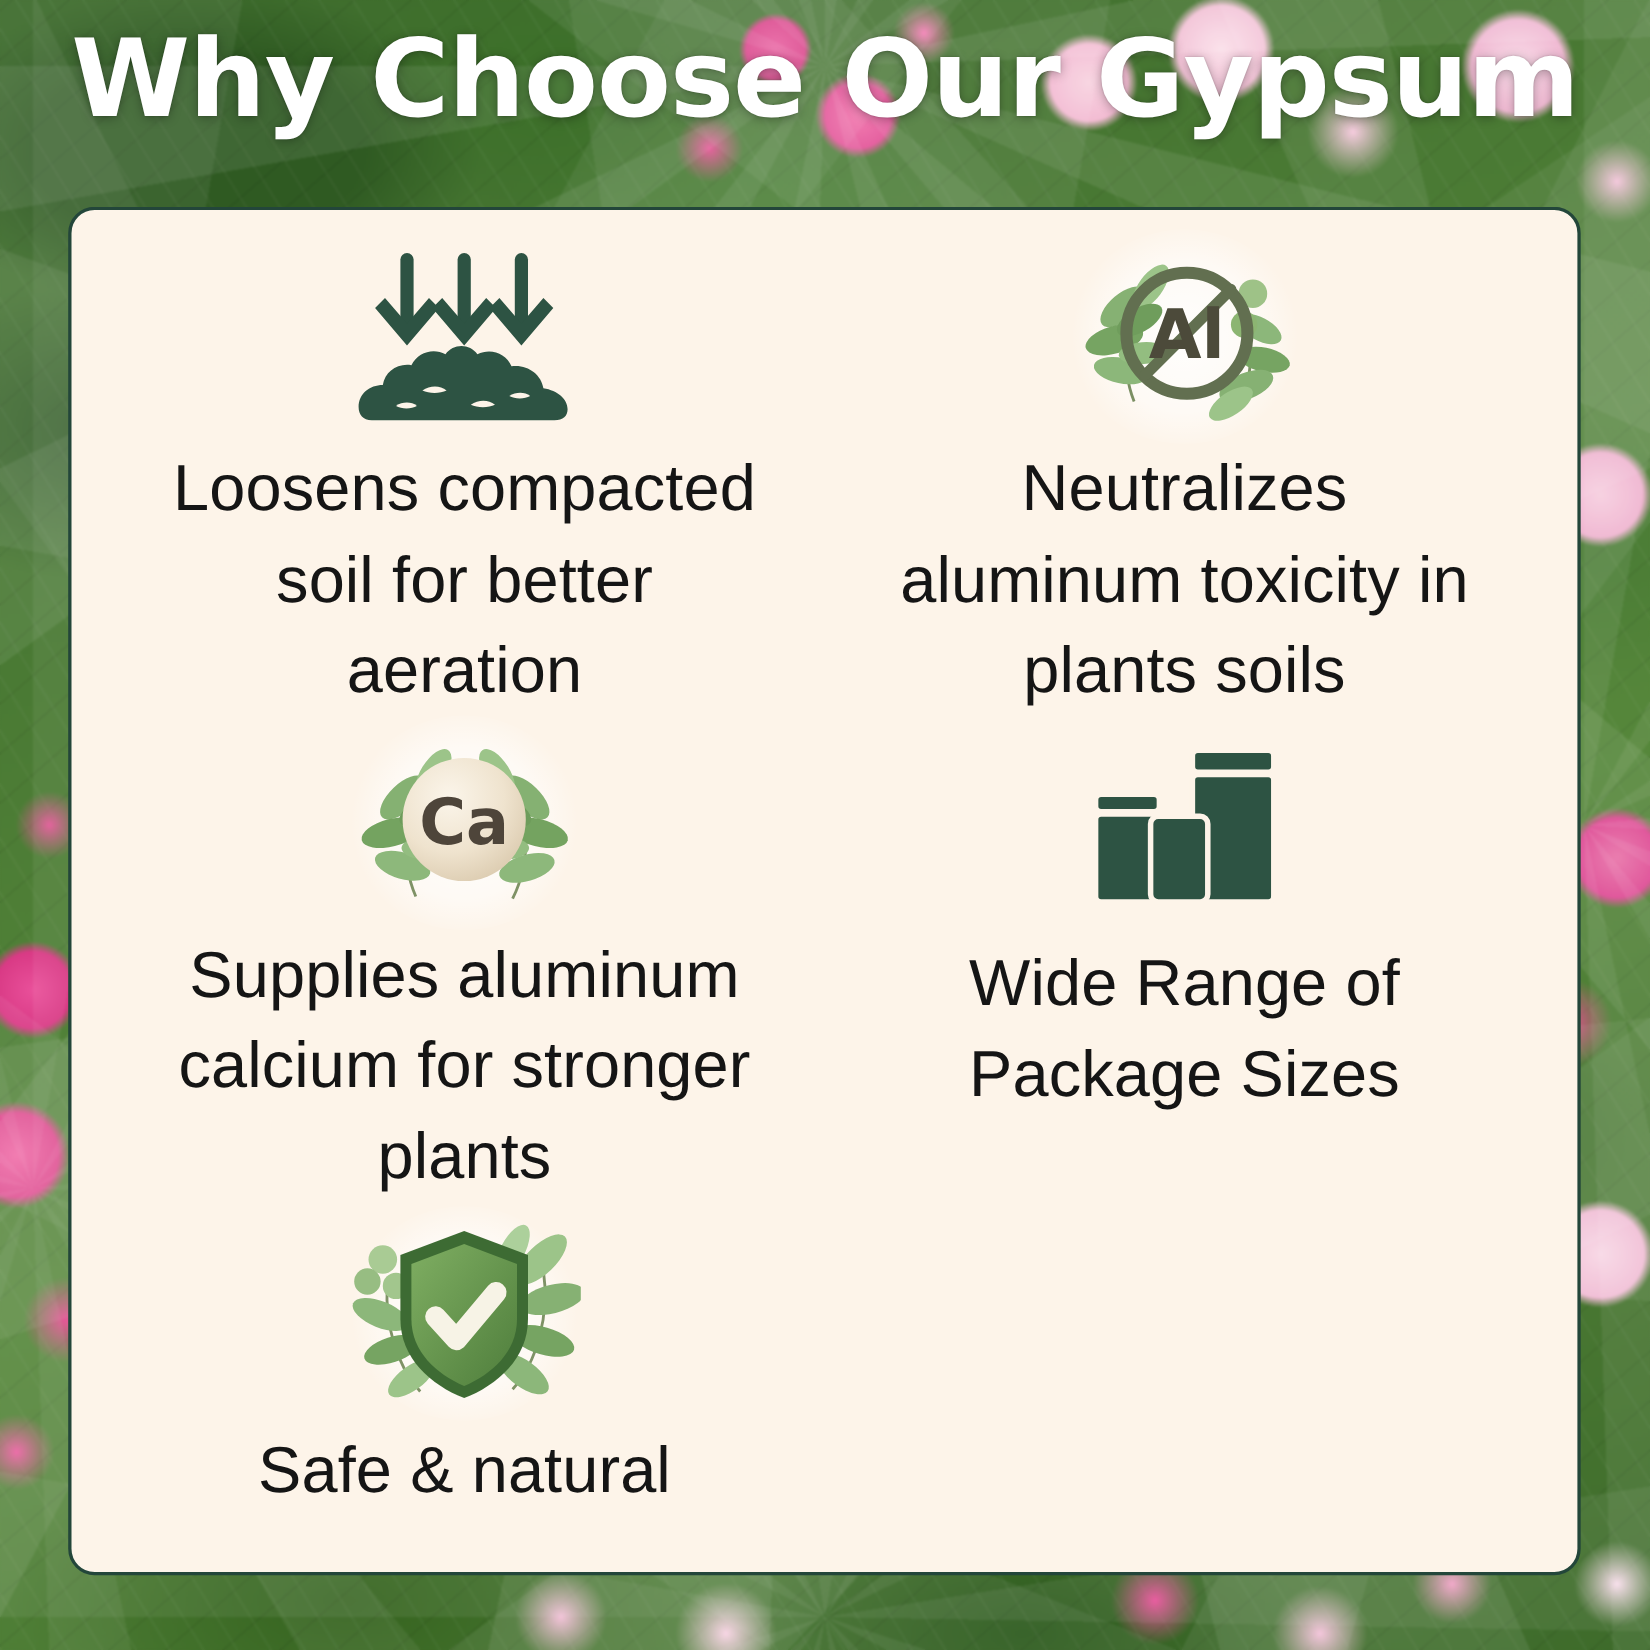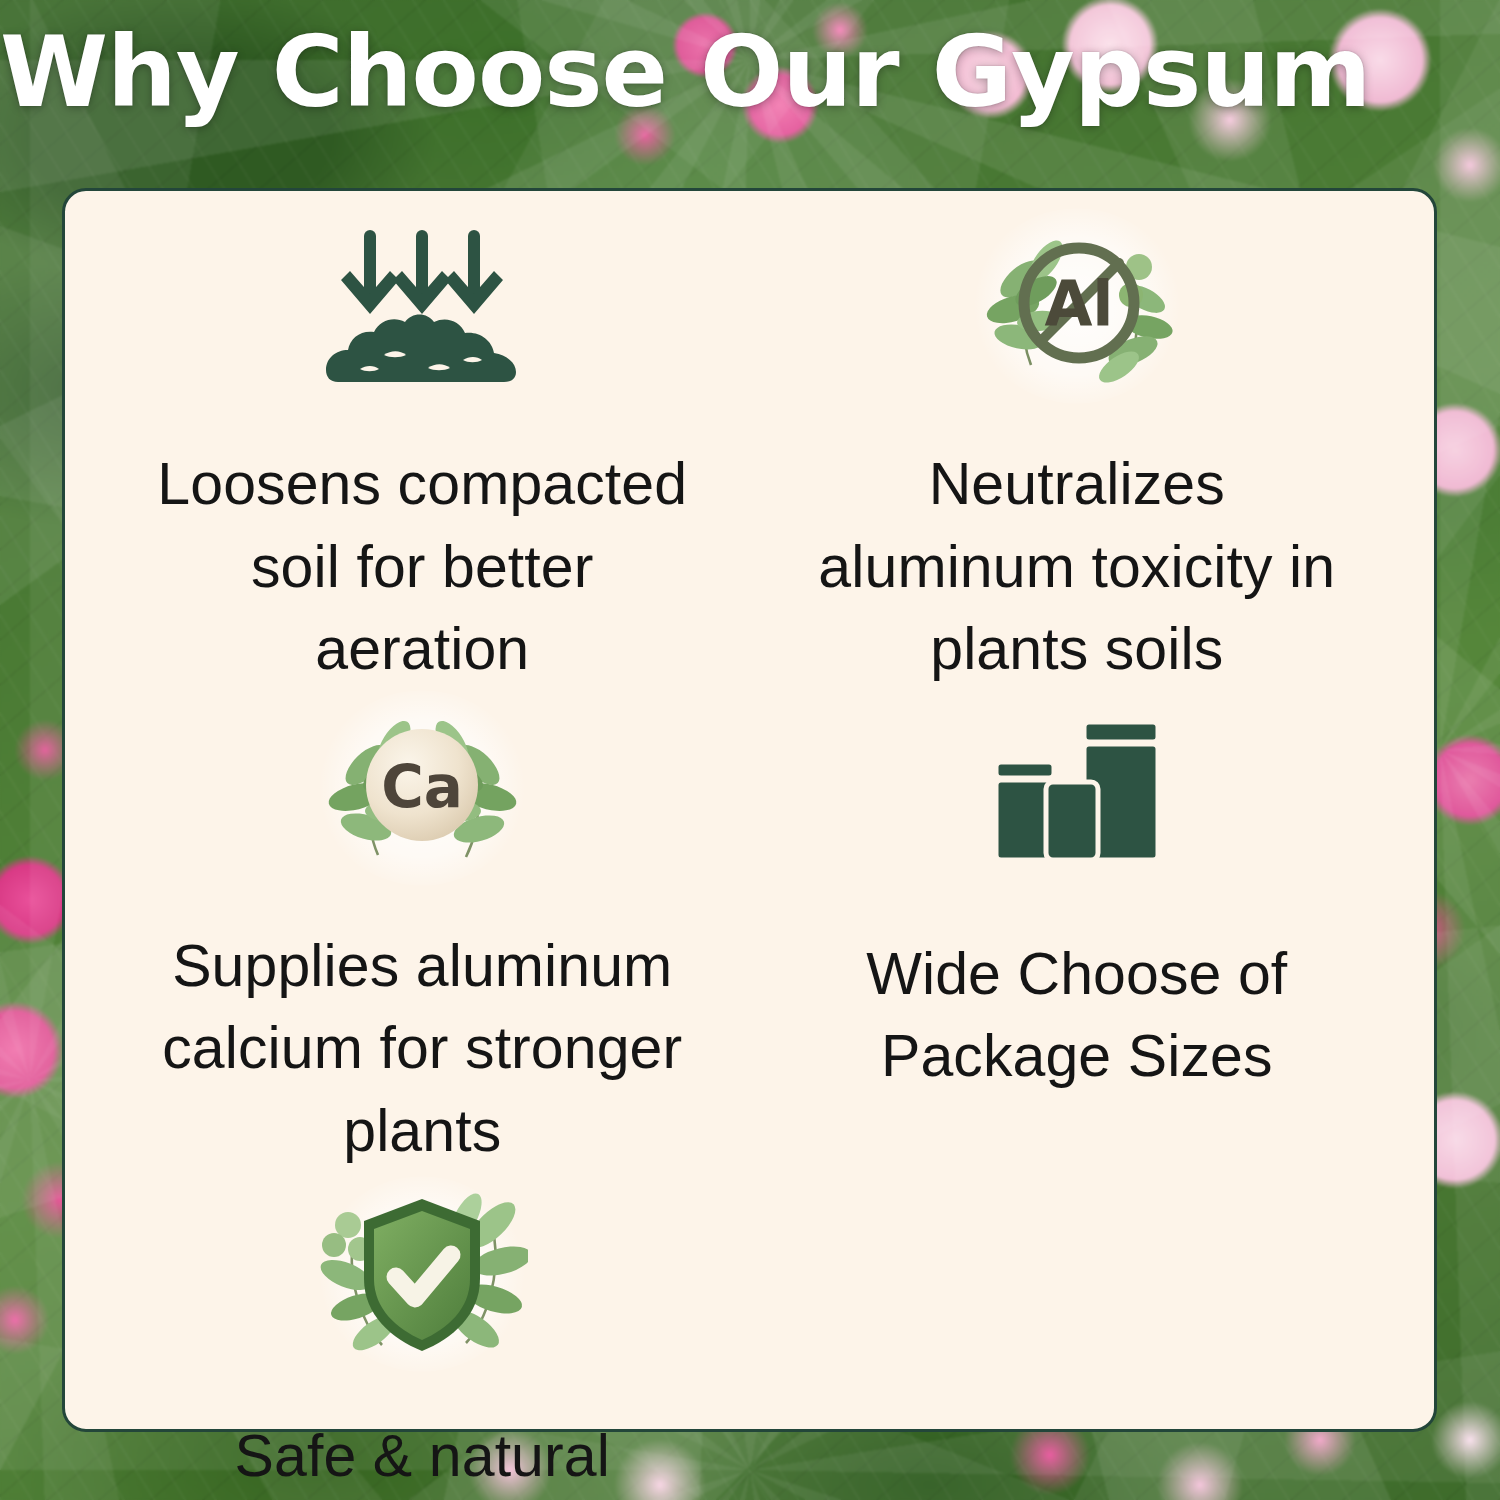--- a/index.html
+++ b/index.html
@@ -75,21 +75,21 @@
       repeating-conic-gradient(from 0deg at 50% 4%, rgba(255,255,255,.16) 0 10deg, rgba(0,0,0,0) 10deg 26deg),
       repeating-conic-gradient(from 0deg at 96% 50%, rgba(255,255,255,.14) 0 10deg, rgba(0,0,0,0) 10deg 28deg),
       repeating-conic-gradient(from 0deg at 2% 72%, rgba(255,255,255,.12) 0 10deg, rgba(0,0,0,0) 10deg 28deg),
       repeating-conic-gradient(from 0deg at 50% 98%, rgba(255,255,255,.13) 0 10deg, rgba(0,0,0,0) 10deg 27deg);
   }
   #bg-photo .softness { position:absolute; inset:0; backdrop-filter:blur(1px); }
 
   
   .title-wrap {
     position:absolute; top:0; left:0; width:1500px; height:144px;
-    display:flex; align-items:center; justify-content:flex-start; z-index:2;
+    display:flex; align-items:center; justify-content:center; z-index:2;
   }
   .title {
     font-family:"DejaVu Sans", sans-serif;
     font-weight:700; font-size:98px; line-height:1;
     color:#ffffff; letter-spacing:-1px; white-space:nowrap;
     text-shadow:0 2px 10px rgba(0,0,0,.30), 0 0 2px rgba(0,0,0,.22);
   }
 
   
   .card {
@@ -98,21 +98,21 @@
     background:#fdf4e9;
     border:3px solid #23463a;
     border-radius:24px;
     z-index:2;
     display:grid;
     grid-template-columns:1fr 1fr;
     grid-template-rows:1fr 1fr 1fr;
     padding:18px 30px 22px 30px;
   }
 
-  .benefit { display:flex; flex-direction:column; align-items:center; justify-content:flex-start; padding:8px 24px 0 24px;gap:40px; }
+  .benefit { display:flex; flex-direction:column; align-items:center; justify-content:flex-start; padding:8px 24px 0 24px; }
   .benefit-icon { height:178px; display:flex; align-items:center; justify-content:center; }
   .benefit-text {
     font-family:"Liberation Sans", sans-serif;
     font-weight:400; font-size:59px; line-height:1.40;
     color:#151515; text-align:center; letter-spacing:.1px;
     margin-top:8px; max-width:560px;
   }
   .r3 .benefit-icon { height:186px; }
 
   .glow { position:relative; display:flex; align-items:center; justify-content:center; }
@@ -240,21 +240,21 @@
       <svg width="178" height="160" viewBox="0 0 178 160" fill="none">
         <g fill="#2d5343" stroke="#fdf4e9" stroke-width="5">
           <rect x="96" y="10" width="74" height="20" rx="5"></rect>
           <rect x="96" y="32" width="74" height="116" rx="5"></rect>
           <rect x="8" y="50" width="58" height="16" rx="5"></rect>
           <rect x="8" y="68" width="58" height="80" rx="5"></rect>
           <rect x="58" y="70" width="52" height="78" rx="7"></rect>
         </g>
       </svg>
     </div>
-    <div class="benefit-text">Wide Choose of Package Sizes</div>
+    <div class="benefit-text">Wide Range of Package Sizes</div>
   </div>
 
   <div class="benefit r3">
     <div class="benefit-icon glow">
       <svg width="212" height="182" viewBox="0 0 212 182" fill="none">
 
         <g>
           <path d="M150 160 C172 136 184 92 178 52" stroke="#7f9266" stroke-width="2.6" fill="none"></path>
           <ellipse cx="176" cy="42" rx="30" ry="13" fill="#9cc489" transform="rotate(-44 176 42)"></ellipse>
           <ellipse cx="186" cy="78" rx="30" ry="13" fill="#86b173" transform="rotate(-14 186 78)"></ellipse>

